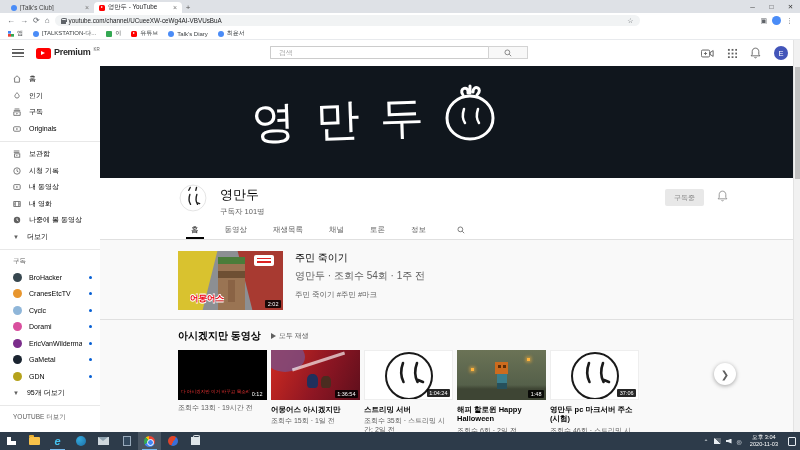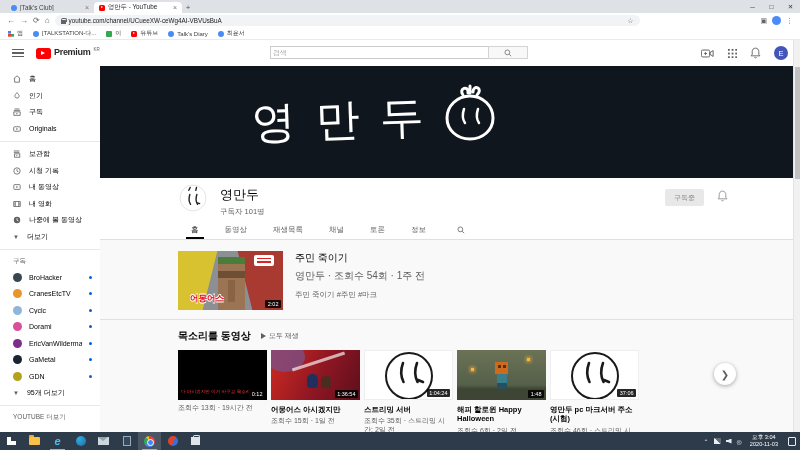--- a/index.html
+++ b/index.html
@@ -44,21 +44,21 @@
   
   .ytheader { height:26px; background:#fff; display:flex; align-items:center; padding:0 12px; position:relative; }
   .burger { width:12px; height:8px; border-top:1.4px solid #606060; border-bottom:1.4px solid #606060; position:relative; }
   .burger::after { content:""; position:absolute; top:2.4px; left:0; width:12px; height:1.4px; background:#606060; }
   .ytlogo { display:flex; align-items:flex-start; gap:3px; margin-left:12px; }
   .yt-play { width:15px; height:10.5px; background:#f00; border-radius:2.5px; position:relative; margin-top:1px; }
   .yt-play::after { content:""; position:absolute; left:5.4px; top:2.6px; border-left:4.6px solid #fff; border-top:2.7px solid transparent; border-bottom:2.7px solid transparent; }
   .yt-word { font-size:9px; font-weight:bold; color:#282828; letter-spacing:-0.3px; }
   .yt-kr { font-size:4.5px; color:#606060; margin-top:0; }
   .search-wrap { position:absolute; left:270px; top:6px; display:flex; }
-  .search-input { width:218px; height:13px; border:1px solid #ccc; border-right:none; border-radius:1px 0 0 1px; font-size:6.8px; padding:0 2px; color:#111; outline:none; font-family:inherit; }
+  .search-input { width:218px; height:13px; border:1px solid #ccc; border-right:none; border-radius:1px 0 0 1px; font-size:6.8px; padding:0 8px; color:#111; outline:none; font-family:inherit; }
   .search-input::placeholder { color:#999; }
   .search-btn { width:40px; height:13px; background:#f8f8f8; border:1px solid #d3d3d3; display:flex; align-items:center; justify-content:center; }
   .hdr-icons { position:absolute; right:12px; top:0; height:26px; display:flex; align-items:center; gap:13px; }
   .hicon { color:#606060; }
   .grid9 { width:10px; height:10px; background:
     radial-gradient(circle, #606060 1.1px, transparent 1.2px) 0 0/3.7px 3.7px; }
   .avatar-e { width:14px; height:14px; border-radius:50%; background:#4355b9; color:#fff; font-size:7.5px; display:flex; align-items:center; justify-content:center; }
 
   
   .content { position:absolute; top:66px; bottom:18px; left:0; right:0; display:flex; background:#f9f9f9; overflow:hidden; }
@@ -462,21 +462,21 @@
       <div>
         <div class="feat-title">주민 죽이기</div>
         <div class="feat-meta">영만두 · 조회수 54회 · 1주 전</div>
         <div class="feat-desc">주민 죽이기 #주민 #마크</div>
       </div>
     </div>
 
     <div class="sec-div"></div>
 
     <div class="up-head">
-      <span class="up-title">목소리를 동영상</span>
+      <span class="up-title">아시겠지만 동영상</span>
       <span class="play-all">
         <span class="play-tri"></span>
         <span>모두 재생</span>
       </span>
     </div>
 
     <div class="vrow">
 
 
       <div class="vcard">

